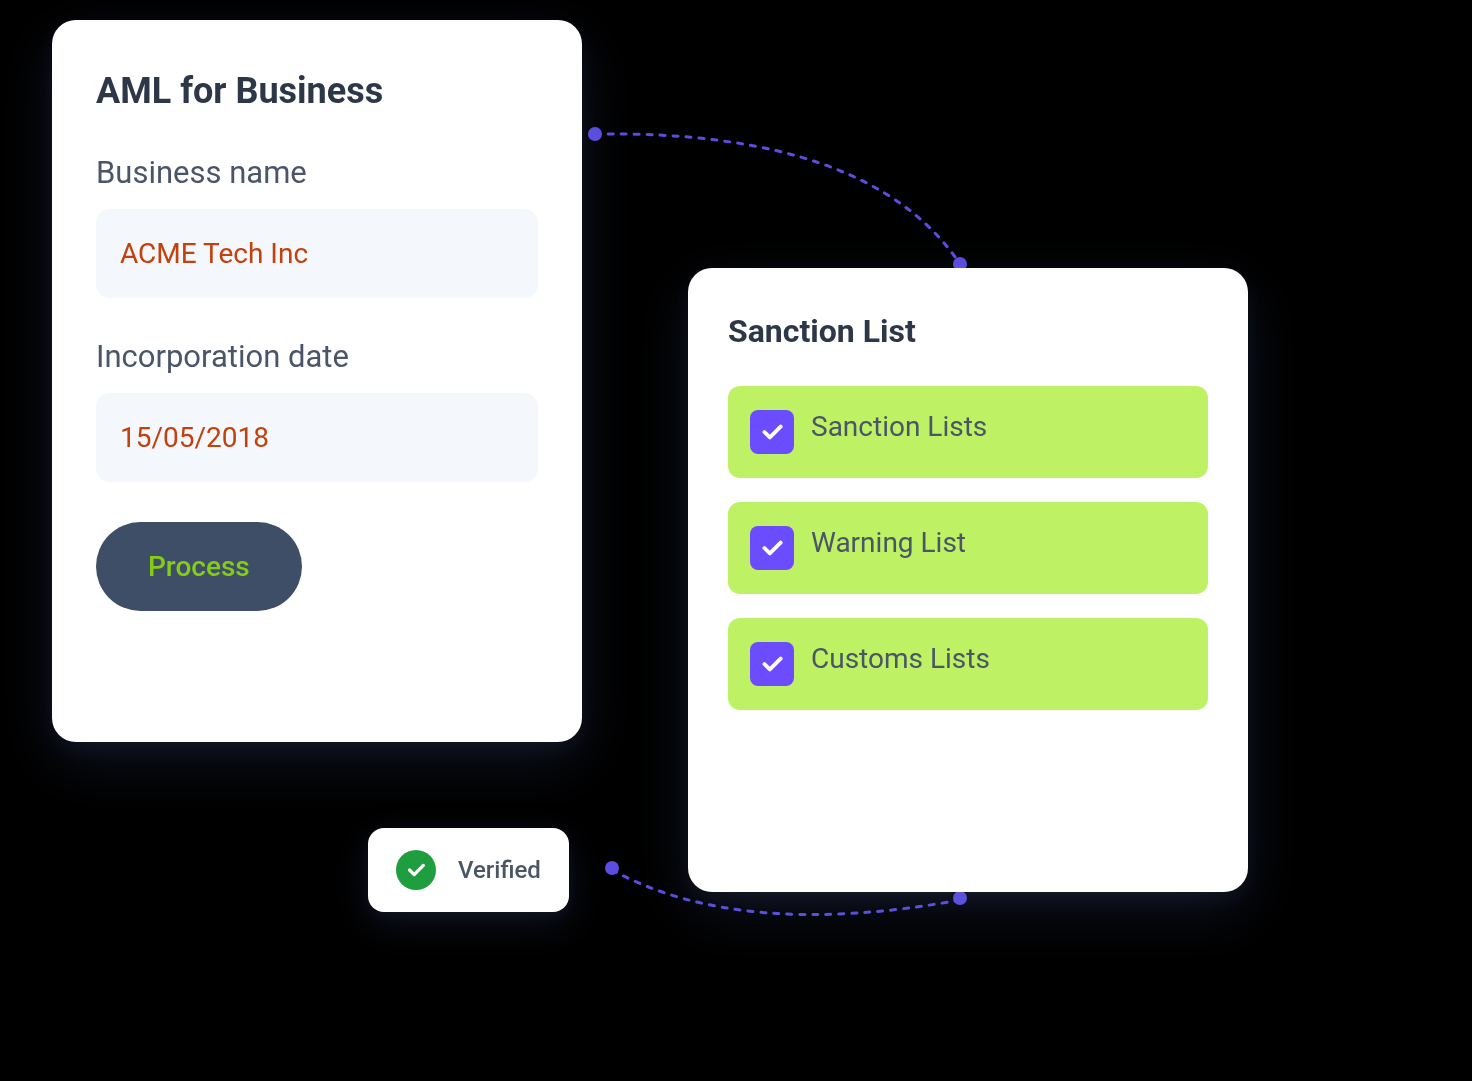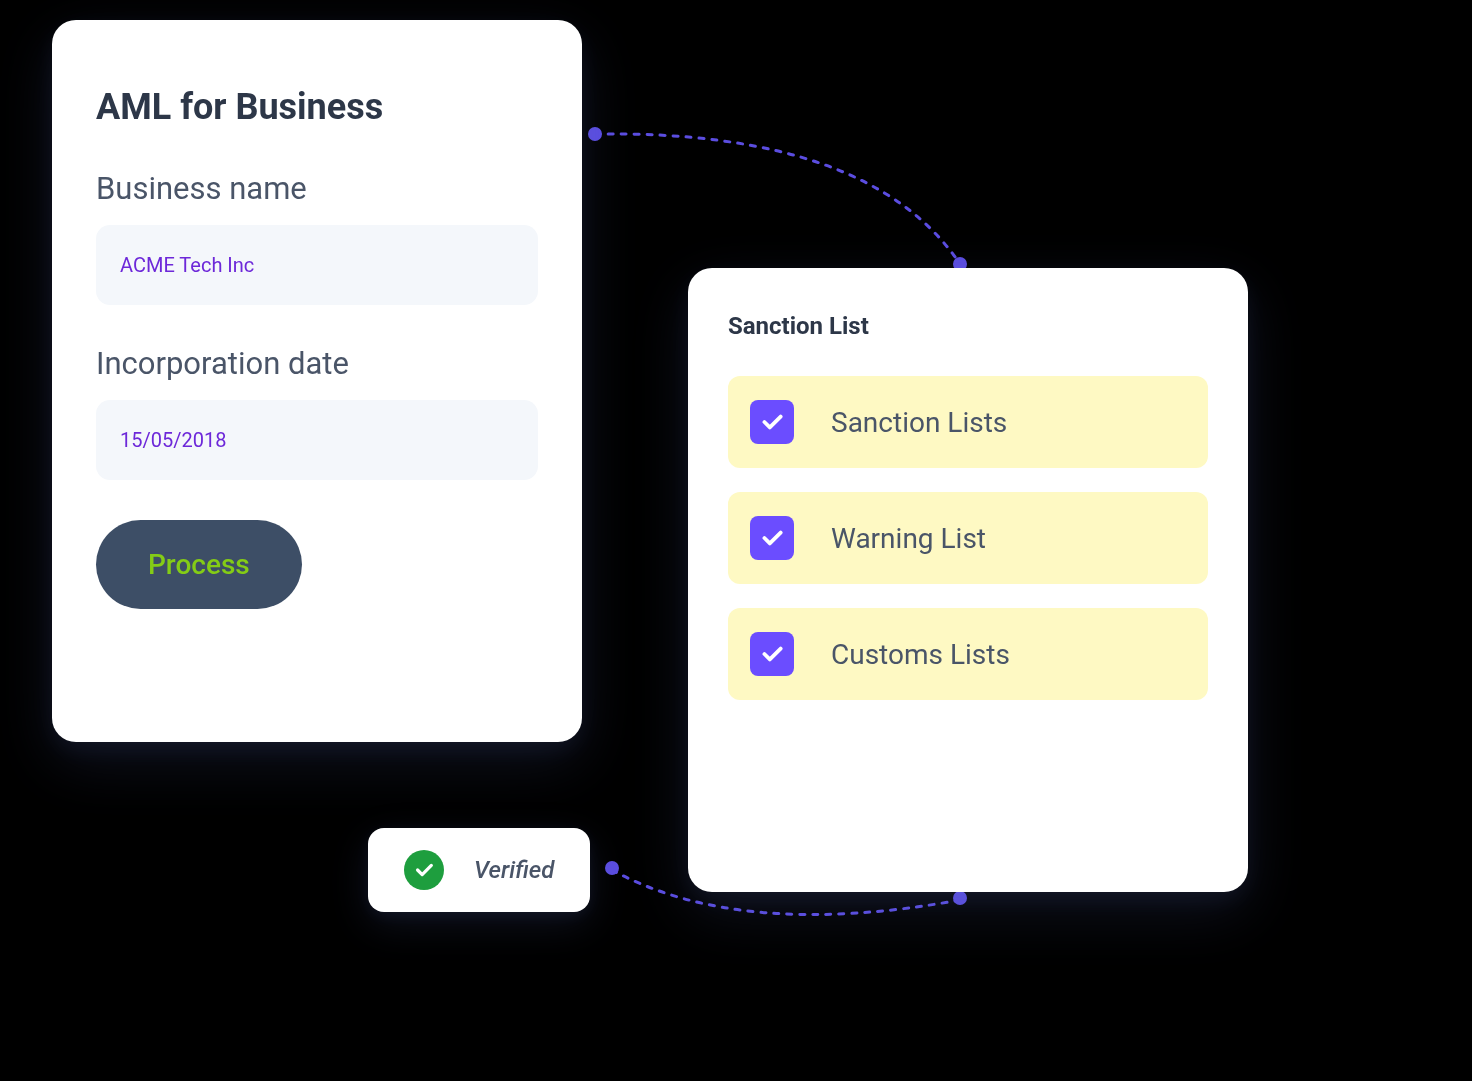--- a/index.html
+++ b/index.html
@@ -24,21 +24,21 @@
     
     
     .aml-card {
       position: absolute;
       top: 20px;
       left: 52px;
       width: 530px;
       height: 722px;
       background: #ffffff;
       border-radius: 24px;
-      padding: 66px 44px;
+      padding: 50px 44px;
       box-shadow: 0 20px 60px rgba(100, 120, 200, 0.15), 0 8px 24px rgba(100, 120, 200, 0.1);
     }
     
     .aml-title {
       font-size: 36px;
       font-weight: 700;
       color: #2d3748;
       margin-bottom: 42px;
     }
     
@@ -49,22 +49,22 @@
       margin-bottom: 18px;
       display: block;
     }
     
     .field-input {
       width: 100%;
       background: #f4f7fb;
       border: none;
       border-radius: 14px;
       padding: 28px 24px;
-      font-size: 20px;
-      color: #6d28d9;
+      font-size: 28px;
+      color: #c2410c;
       font-family: inherit;
       margin-bottom: 40px;
     }
     
     .process-button {
       background: #3d4e66;
       color: #84cc16;
       border: none;
       border-radius: 50px;
       padding: 28px 52px;
@@ -81,33 +81,33 @@
       left: 688px;
       width: 560px;
       height: 624px;
       background: #ffffff;
       border-radius: 24px;
       padding: 44px 40px;
       box-shadow: 0 20px 60px rgba(100, 120, 200, 0.15), 0 8px 24px rgba(100, 120, 200, 0.1);
     }
     
     .sanction-title {
-      font-size: 24px;
+      font-size: 32px;
       font-weight: 700;
       color: #2d3748;
       margin-bottom: 36px;
     }
     
     .list-item {
-      background: #fef9c3;
+      background: #bef264;
       border-radius: 12px;
       padding: 24px 22px;
       display: flex;
-      align-items: center;
-      gap: 37px;
+      align-items: flex-start;
+      gap: 17px;
       margin-bottom: 24px;
     }
     
     .list-item:last-child {
       margin-bottom: 0;
     }
     
     .checkbox {
       width: 44px;
       height: 44px;
@@ -131,26 +131,25 @@
       font-weight: 400;
     }
     
     
     .verified-badge {
       position: absolute;
       top: 828px;
       left: 368px;
       background: #ffffff;
       border-radius: 16px;
-      padding: 22px 36px;
+      padding: 22px 28px;
       display: flex;
       align-items: center;
-      gap: 30px;
+      gap: 22px;
       box-shadow: 0 12px 40px rgba(100, 120, 200, 0.15), 0 4px 16px rgba(100, 120, 200, 0.1);
-      font-style: italic;
     }
     
     .verified-icon {
       width: 40px;
       height: 40px;
       background: #1e9e3e;
       border-radius: 50%;
       display: flex;
       align-items: center;
       justify-content: center;

